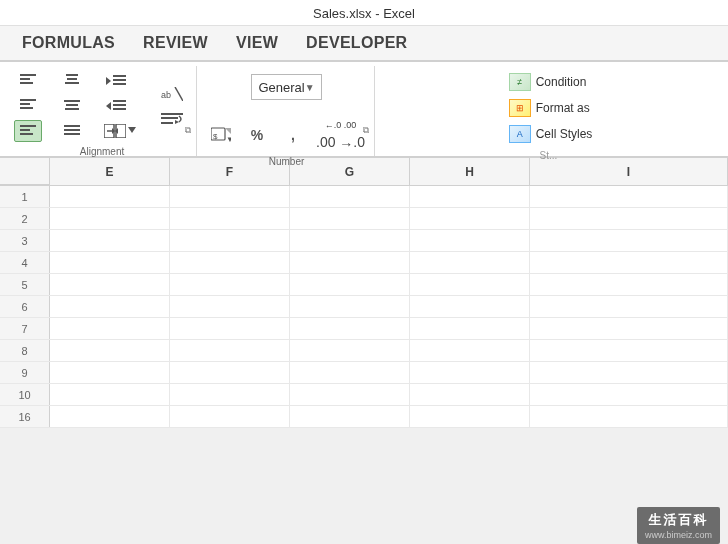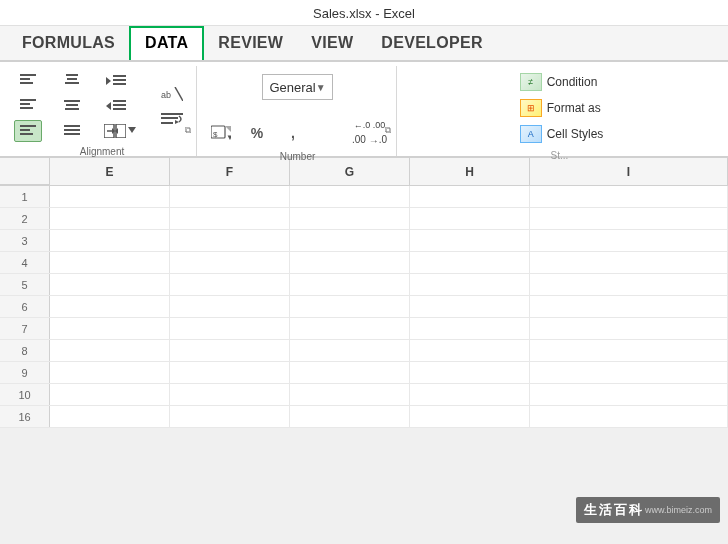--- a/index.html
+++ b/index.html
@@ -176,21 +176,20 @@
     .decimal-btn {
       font-size: 9px;
       color: #444;
       background: transparent;
       border: none;
       cursor: pointer;
       padding: 1px 3px;
       border-radius: 2px;
       line-height: 1.2;
       white-space: nowrap;
-      margin-left: 36px;
     }
 
     .styles-content {
       display: flex;
       flex-direction: column;
       gap: 2px;
       padding: 4px 0 2px 4px;
     }
 
     .style-item {
@@ -285,29 +284,29 @@
       background: #f5f5f5;
     }
 
     .sheet-cell {
       border-right: 1px solid #e8e8e8;
     }
 
     
     .watermark {
       position: absolute;
-      bottom: 21px;
+      bottom: 0;
       right: 8px;
       background: rgba(0,0,0,0.55);
       color: white;
       font-size: 10px;
       padding: 4px 8px;
       border-radius: 2px;
       display: flex;
-      flex-direction: row;
+      flex-direction: column;
       align-items: center;
       gap: 1px;
     }
 
     .watermark-cn {
       font-size: 13px;
       font-weight: bold;
       letter-spacing: 2px;
     }
 
@@ -341,21 +340,20 @@
   </style>
 </head>
 <body>
 
 <div class="title-bar">
   <span>Sales.xlsx - Excel</span>
 </div>
 
 <div class="tab-bar">
   <button class="tab-item">FORMULAS</button>
-  <button class="tab-item active">DATA</button>
   <button class="tab-item">REVIEW</button>
   <button class="tab-item">VIEW</button>
   <button class="tab-item">DEVELOPER</button>
 </div>
 
 <div class="ribbon">
 
   <div class="ribbon-group" style="min-width:120px;">
     <div class="ribbon-group-content">
 
@@ -482,21 +480,21 @@
         </button>
         <button class="num-icon-btn">
           <span style="font-size:14px; font-weight:bold; color:#555;">,</span>
         </button>
 
         <div class="decimal-btns">
           <button class="decimal-btn">
             <span style="font-size:9px;">←.0  .00</span>
           </button>
           <button class="decimal-btn">
-            <span style="font-size:10px;">.00 →.0</span>
+            <span style="font-size:14px;">.00 →.0</span>
           </button>
         </div>
       </div>
     </div>
     <div class="group-label-row">
       <span class="ribbon-group-label">Number</span>
       <span class="group-arrow">⧉</span>
     </div>
   </div>
 

